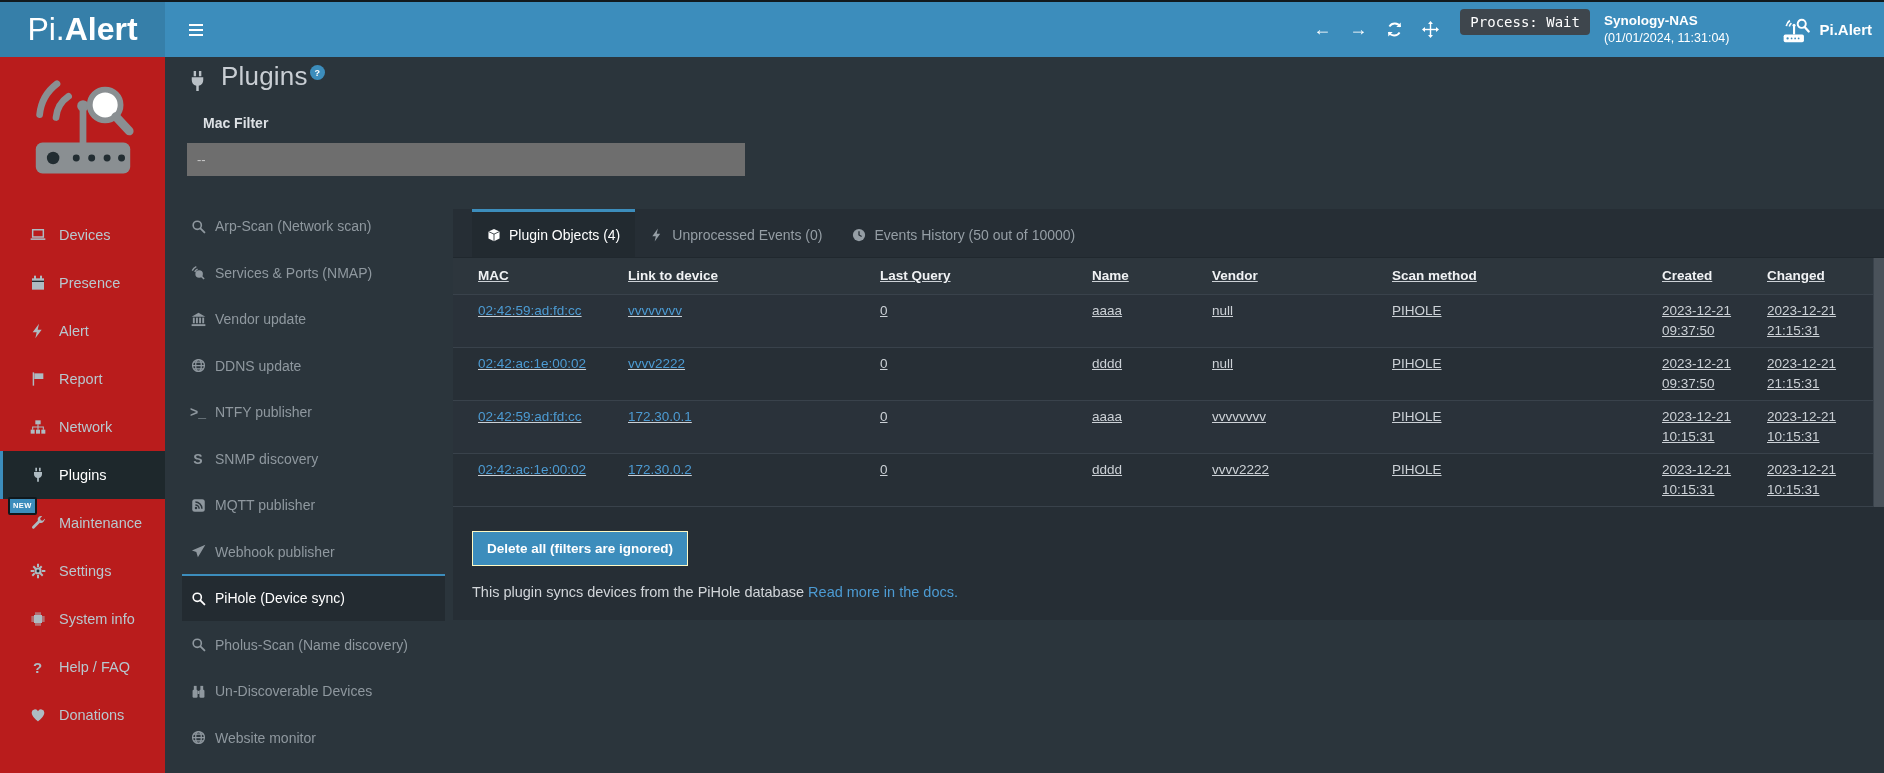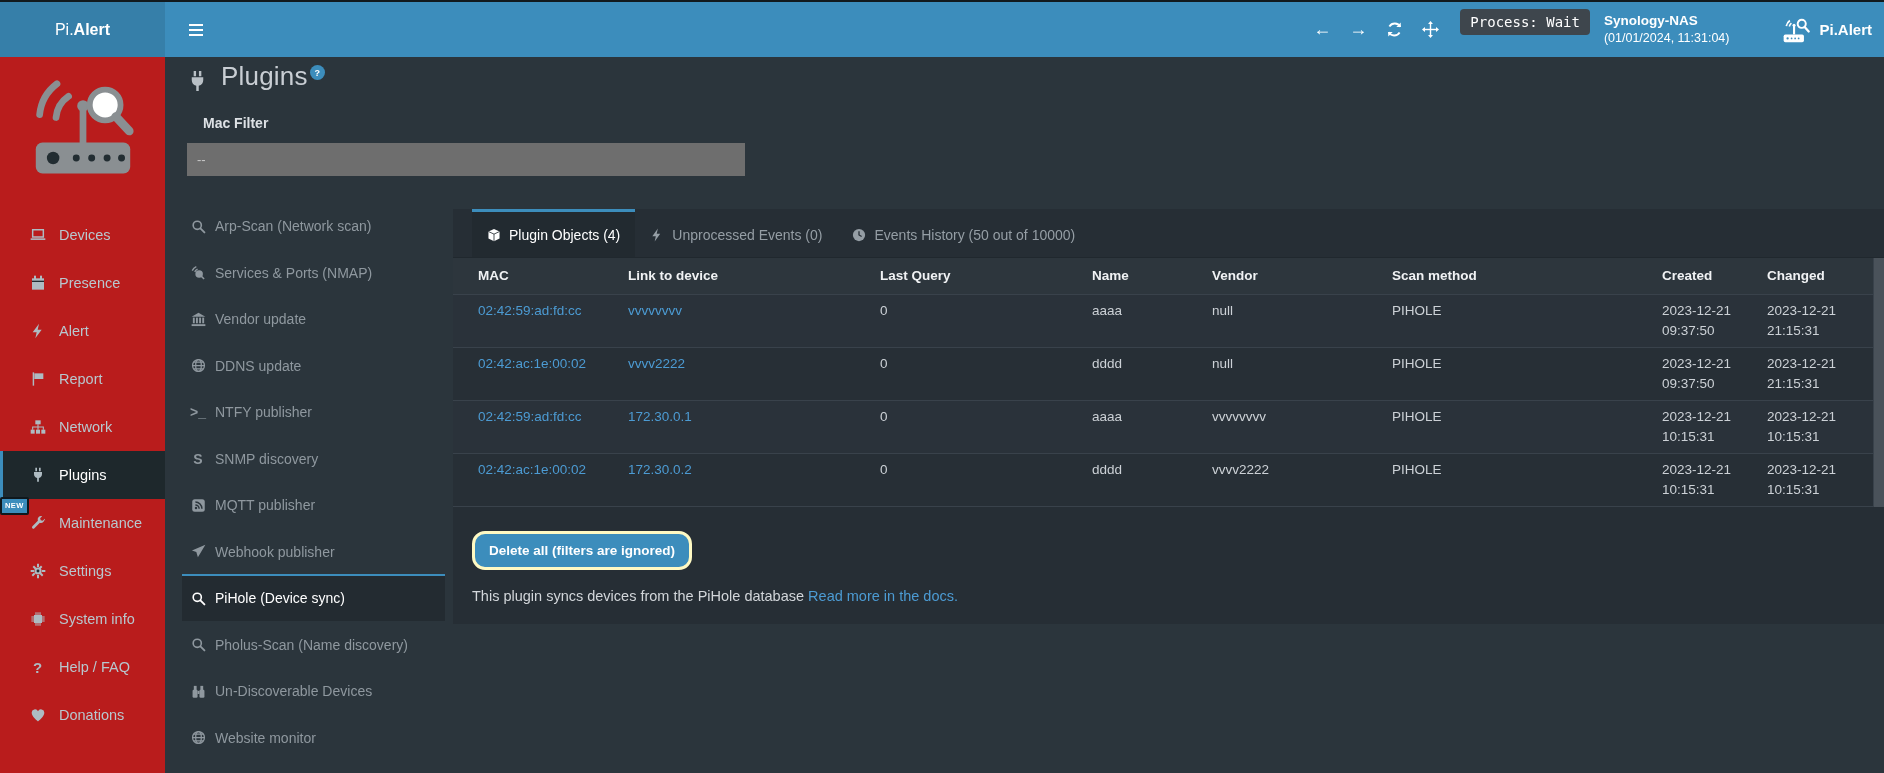--- a/index.html
+++ b/index.html
@@ -9,21 +9,21 @@
     position:relative; width:1884px; height:773px; overflow:hidden;
     background:#2b353c; color:#ccd1d6;
     font-family:"Liberation Sans", sans-serif;
   }
   
   .topbar{
     position:absolute; top:0; left:0; right:0; height:57px;
     background:#3c8dbc; border-top:2px solid #121a1e; display:flex; align-items:stretch;
   }
   .brand{
-    width:165px; background:#367fa9; color:#fff; font-size:16px;
+    width:165px; background:#367fa9; color:#fff; font-size:32px;
     display:flex; align-items:center; justify-content:center; cursor:pointer;
   }
   .brand .light{ font-weight:300; }
   .brand b{ font-weight:700; }
   .burger{ align-self:center; margin-left:18px; cursor:pointer; padding:6px; }
   .burger i{ display:block; width:14px; height:2px; background:#fff; margin:3px 0; }
   .top-right{ margin-left:auto; display:flex; align-items:center; padding-right:10px; }
   .nav-ico{
     width:36px; text-align:center; color:#fff; font-size:18px; cursor:pointer;
     display:inline-flex; justify-content:center; align-items:center; height:100%;
@@ -47,21 +47,21 @@
   .side-menu{ margin-top:24px; }
   .side-item{
     height:48px; display:flex; align-items:center; padding-left:24px;
     color:#b8c7ce; font-size:14.5px; cursor:pointer; border-left:3px solid transparent;
   }
   .side-item .si-ico{ width:21px; margin-right:11px; display:inline-flex; justify-content:center; align-items:center; color:#aebbc2;}
   .side-item .si-ico svg{ width:16px; height:16px; }
   .side-item .si-ico .tico{ font-size:15px; font-weight:bold; line-height:1; }
   .side-item.active{ background:#1e282c; border-left-color:#3c8dbc; color:#fff; }
   .new-badge{
-    position:absolute; left:0; top:440px; background:#3c8dbc; color:#fff;
+    position:absolute; left:8px; top:440px; background:#3c8dbc; color:#fff;
     font-size:7.5px; font-weight:bold; letter-spacing:.4px; padding:3px 3px;
     border:2px solid #0f181d; border-radius:2px; line-height:1;
   }
 
   
   .content{ position:absolute; left:165px; top:57px; right:0; bottom:0; }
   .page-head{ position:absolute; left:21px; top:4px; display:flex; align-items:flex-start; }
   .plug-ico{ color:#b9c0c6; margin-top:9px; display:inline-flex; }
   .plug-ico svg{ width:23px; height:23px; }
   .page-head h1{ margin:0 0 0 12px; font-size:26px; font-weight:400; color:#c9ced4; letter-spacing:.2px; }
@@ -92,43 +92,43 @@
   .panel{ position:absolute; left:288px; top:152px; right:0; background:#262e35; padding-bottom:20px; }
   .tabs{ display:flex; height:49px; padding-left:19px; border-bottom:1px solid #20282e; }
   .tab{
     display:flex; align-items:center; gap:8px; padding:0 15px;
     color:#959ea5; font-size:14px; border-top:3px solid transparent; cursor:pointer;
   }
   .tab .tab-ico{ display:inline-flex; }
   .tab .tab-ico svg{ width:14px; height:14px; }
   .tab.active{ background:#222a30; border-top-color:#3c8dbc; color:#fff; }
 
-  .table-wrap{ position:relative; }
+  .table-wrap{ position:relative;text-decoration:underline; }
   table{ width:100%; border-collapse:collapse; table-layout:fixed; font-size:13.5px; }
   thead th{
     background:#2d363d; color:#f0f2f4; text-align:left; font-weight:bold;
     padding:8px 10px 8px 0; line-height:20px;
   }
   th:first-child, td:first-child{ padding-left:25px; }
   tbody td{
     padding:6px 10px 6px 0; vertical-align:top; line-height:20px;
     color:#ccd1d6; border-top:1px solid #39424b; height:52px;
   }
   tbody tr:nth-child(odd){ background:#2a323a; }
   tbody tr:nth-child(even){ background:#272f36; }
   tbody tr:last-child td{ border-bottom:1px solid #39424b; }
   .cell-link{ color:#4c9bd3; cursor:pointer;margin-top:28px; }
   .table-scrollbar{
     position:absolute; top:0; right:0; bottom:0; width:11px;
     background:#4a525a; border-left:1px solid #39424b; cursor:pointer;
   }
 
   .delete-btn{
-    display:block; margin:24px 0 0 19px; background:#3c8dbc; border:3px solid #fef9c3;
-    color:#fff; font-size:13.5px; font-weight:bold; padding:9px 14px; border-radius:13px;
+    display:block; margin:24px 0 0 19px; background:#3c8dbc; border:1px solid #fef9c3;
+    color:#fff; font-size:13.5px; font-weight:bold; padding:9px 14px; border-radius:0;
     cursor:pointer; font-family:"Liberation Sans", sans-serif;
   }
   .plugin-note{ margin:18px 0 0 19px; font-size:14.5px; color:#d2d6da; }
   .plugin-note a{ color:#4c9bd3; text-decoration:none; cursor:pointer; }
 </style>
 </head>
 <body>
 
 <div class="screen">
 

